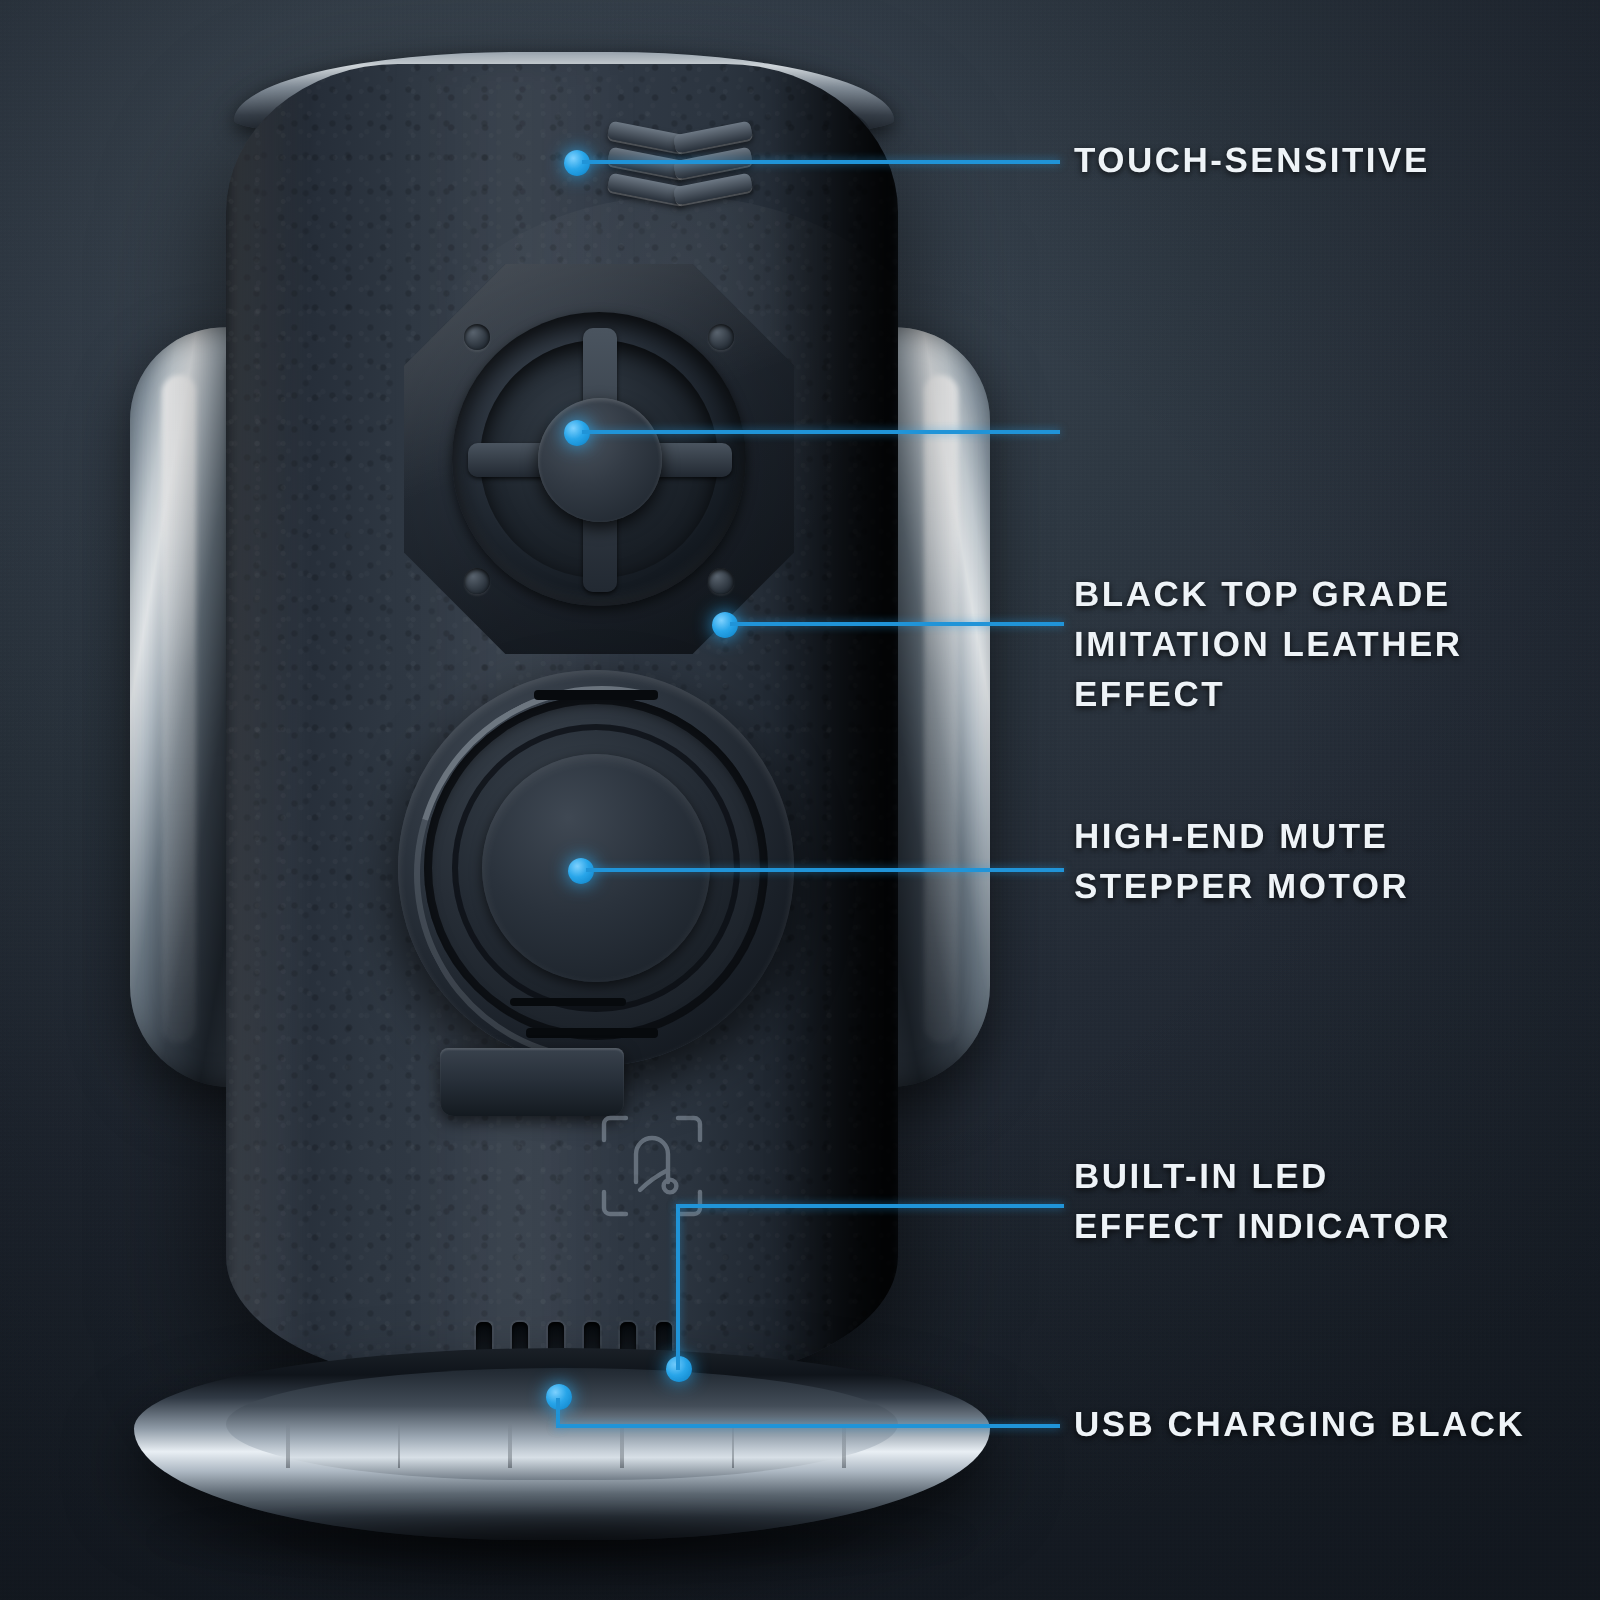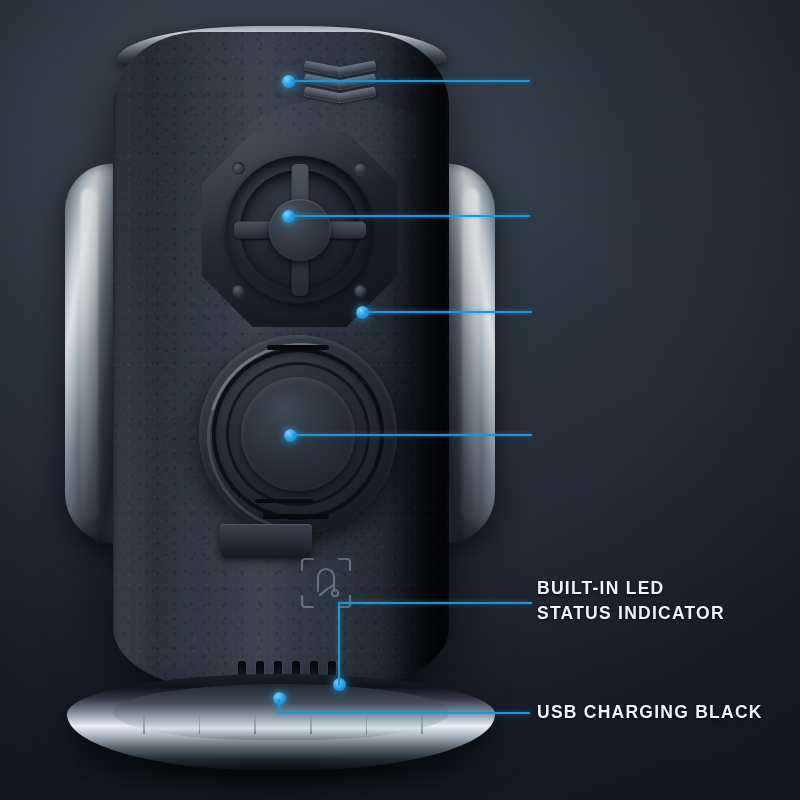--- a/index.html
+++ b/index.html
@@ -329,34 +329,39 @@
         <i></i>
         <i></i>
         <i></i>
         <i></i>
     </div>
     <div class="base-shadow"></div>
   </div>
 
   <div class="dot" style="left:282px;top:75px;"></div>
   <div class="lead" style="left:291px;top:80px;width:239px;"></div>
+  <div class="label" style="left:537px;top:68px;">TOUCH-SENSITIVE</div>
 
   <div class="dot" style="left:282px;top:210px;"></div>
   <div class="lead" style="left:291px;top:215px;width:239px;"></div>
 
   <div class="dot" style="left:356px;top:306px;"></div>
   <div class="lead" style="left:365px;top:311px;width:167px;"></div>
+  <div class="label" style="left:537px;top:285px;">BLACK TOP GRADE
+IMITATION LEATHER EFFECT</div>
 
   <div class="dot" style="left:284px;top:429px;"></div>
   <div class="lead" style="left:293px;top:434px;width:239px;"></div>
+  <div class="label" style="left:537px;top:406px;">HIGH-END MUTE
+STEPPER MOTOR</div>
 
   <div class="dot" style="left:333px;top:678px;"></div>
   <div class="lead-v" style="left:338px;top:603px;height:82px;"></div>
   <div class="lead" style="left:338px;top:602px;width:194px;"></div>
   <div class="label" style="left:537px;top:576px;">BUILT-IN LED
-STATUS INDICATOR</div>
+EFFECT INDICATOR</div>
 
   <div class="dot" style="left:273px;top:692px;"></div>
   <div class="lead-v" style="left:278px;top:699px;height:15px;"></div>
   <div class="lead" style="left:278px;top:712px;width:252px;"></div>
   <div class="label" style="left:537px;top:700px;">USB CHARGING BLACK</div>
 
 </div>
 
 </body></html>

